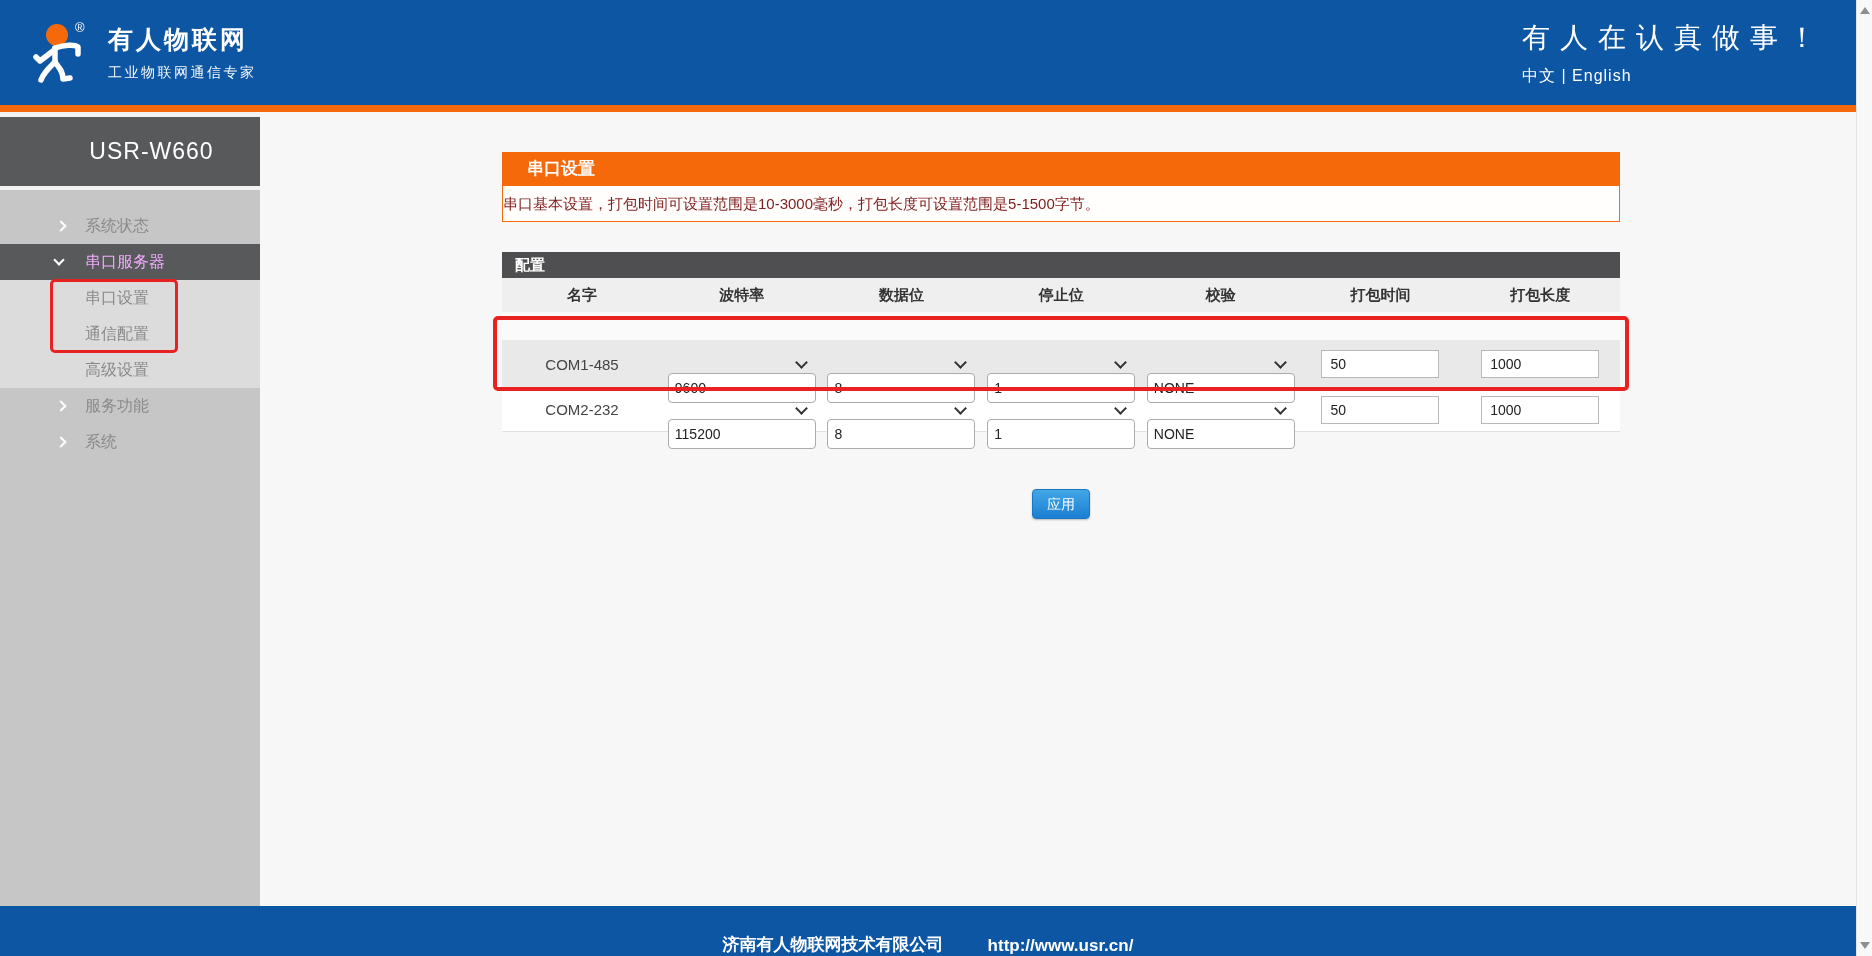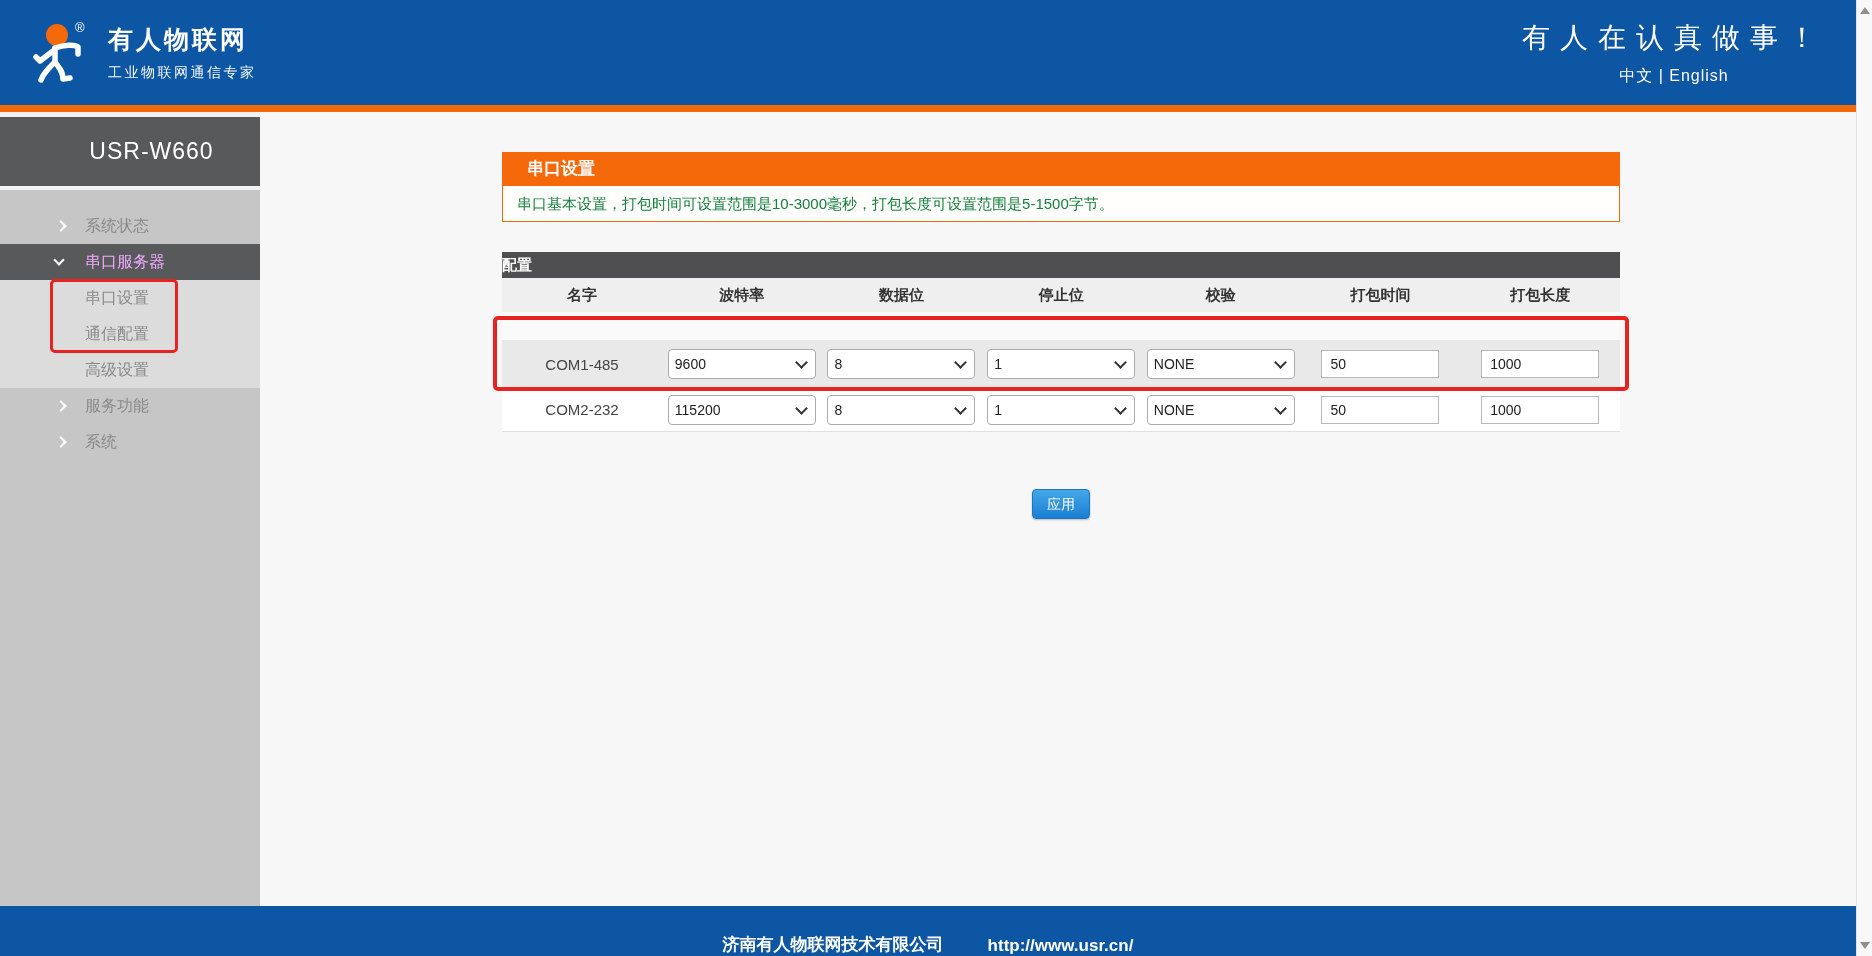--- a/index.html
+++ b/index.html
@@ -9,21 +9,21 @@
 
   
   .header { position:absolute; left:0; top:0; right:16px; height:105px;
             background:#0d56a3; display:flex; align-items:center;
             justify-content:space-between; padding:0 30px 0 28px; }
   .brand { display:flex; align-items:center; }
   .logo { width:64px; height:66px; flex:0 0 auto; }
   .brand-text { margin-left:16px; color:#fff; }
   .brand-title { font-size:25px; font-weight:bold; letter-spacing:3px; }
   .brand-tagline { font-size:14px; letter-spacing:2.5px; margin-top:8px; opacity:.96; }
-  .header-right { text-align:center; color:#fff; }
+  .header-right { text-align:left; color:#fff; }
   .slogan { font-size:28px; letter-spacing:10px; }
   .lang-row { margin-top:9px; font-size:16px; letter-spacing:1px; }
   .lang-row span { cursor:pointer; }
   .orange-stripe { position:absolute; left:0; top:105px; right:16px; height:7px;
                    background:#f6690a; }
 
   
   .sidebar { position:absolute; left:0; top:112px; width:260px; bottom:50px;
              background:#f2f2f2; }
   .device-box { margin-top:5px; height:69px; background:#58595b; color:#fff;
@@ -43,37 +43,37 @@
                   border:3px solid #e82121; border-radius:5px; pointer-events:none;
                   z-index:5; }
 
   
   .main { position:absolute; left:260px; right:16px; top:112px; bottom:50px;
           background:#f7f7f7; }
   .content { position:absolute; left:242px; top:40px; width:1118px; }
   .sec-titlebar { height:33px; background:#f6690a; color:#fff; font-size:17px;
                   font-weight:bold; line-height:33px; padding-left:25px; }
   .sec-desc { height:37px; background:#fffefd; border:1px solid #f6690a;
-              font-size:15px; color:#15803d; line-height:35px; padding-left:14px; }
+              font-size:15px; color:#7f1d1d; line-height:35px; padding-left:0; }
   .panel2 { position:relative; margin-top:30px; }
   .cfg-bar { height:26px; background:#4f4f51; color:#fff; font-size:15px;
-             font-weight:bold; line-height:26px; }
+             font-weight:bold; line-height:26px; padding-left:13px; }
   .grid-row { display:grid; grid-template-columns:160px repeat(6, 1fr);
               align-items:center; }
   .thead { height:34px; background:#efefef; }
   .thead span { text-align:center; font-size:15px; font-weight:bold; color:#333; }
   .spacer-row { height:28px; background:#fafafa; }
   .trow1 { height:48px; background:#e9e9e9; }
   .trow2 { height:44px; background:#ffffff; border-bottom:1px solid #e0e0e0; }
   .cell-name { text-align:center; font-size:15px; color:#444; }
   .sel-wrap { position:relative; justify-self:center; width:148px; height:30px; }
   .sel-wrap select { width:148px; height:30px; border:1px solid #a9abb0;
                      background:#fff; color:#222; font-size:14px; padding:0 24px 0 6px;
                      -webkit-appearance:none; appearance:none; border-radius:4px;
-                     font-family:"Liberation Sans", sans-serif; }
+                     font-family:"Liberation Sans", sans-serif;margin-top:24px; }
   .sel-wrap::after { content:""; position:absolute; right:10px; top:9px; width:7px;
                      height:7px; border-right:2px solid #333; border-bottom:2px solid #333;
                      transform:rotate(45deg); pointer-events:none; }
   .txt-input { justify-self:center; width:118px; height:28px; border:1px solid #b9b9b9;
                background:#fff; font-size:14px; color:#222; padding-left:8px;
                font-family:"Liberation Sans", sans-serif; }
   .anno-row { position:absolute; left:-9px; top:64px; width:1136px; height:75px;
               border:4px solid #e82121; border-radius:5px; pointer-events:none; z-index:5; }
   .btn-row { margin-top:57px; text-align:center; }
   .apply-btn { display:inline-block; width:58px; height:30px; border:1px solid #1a75c2;

